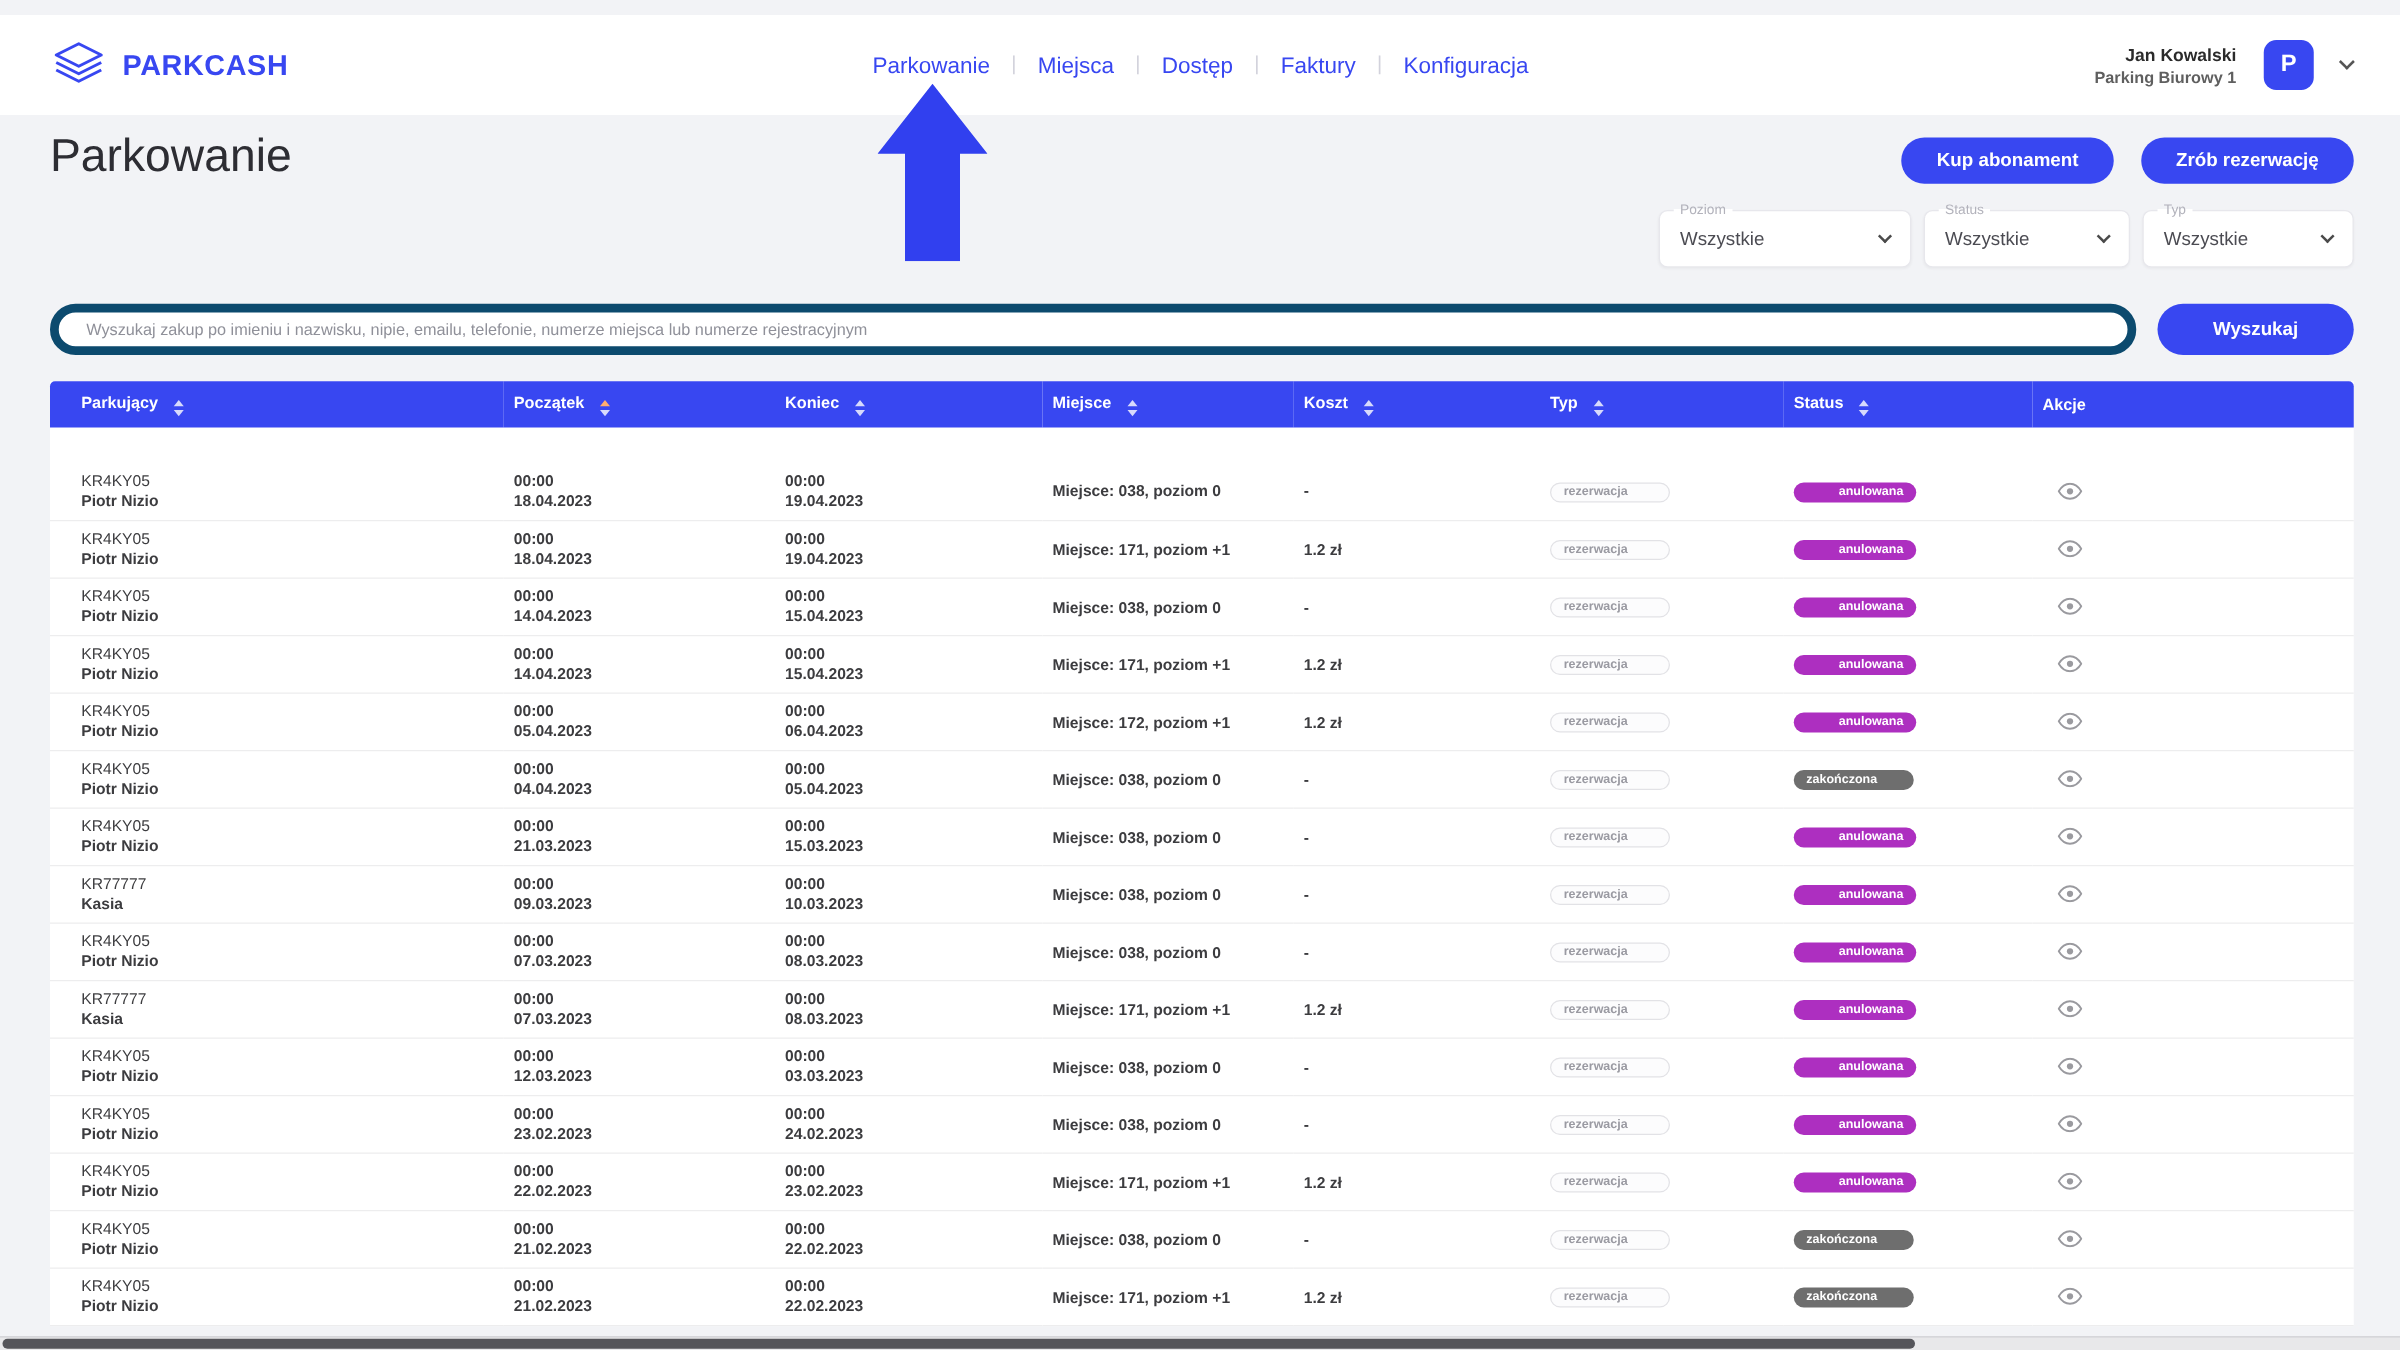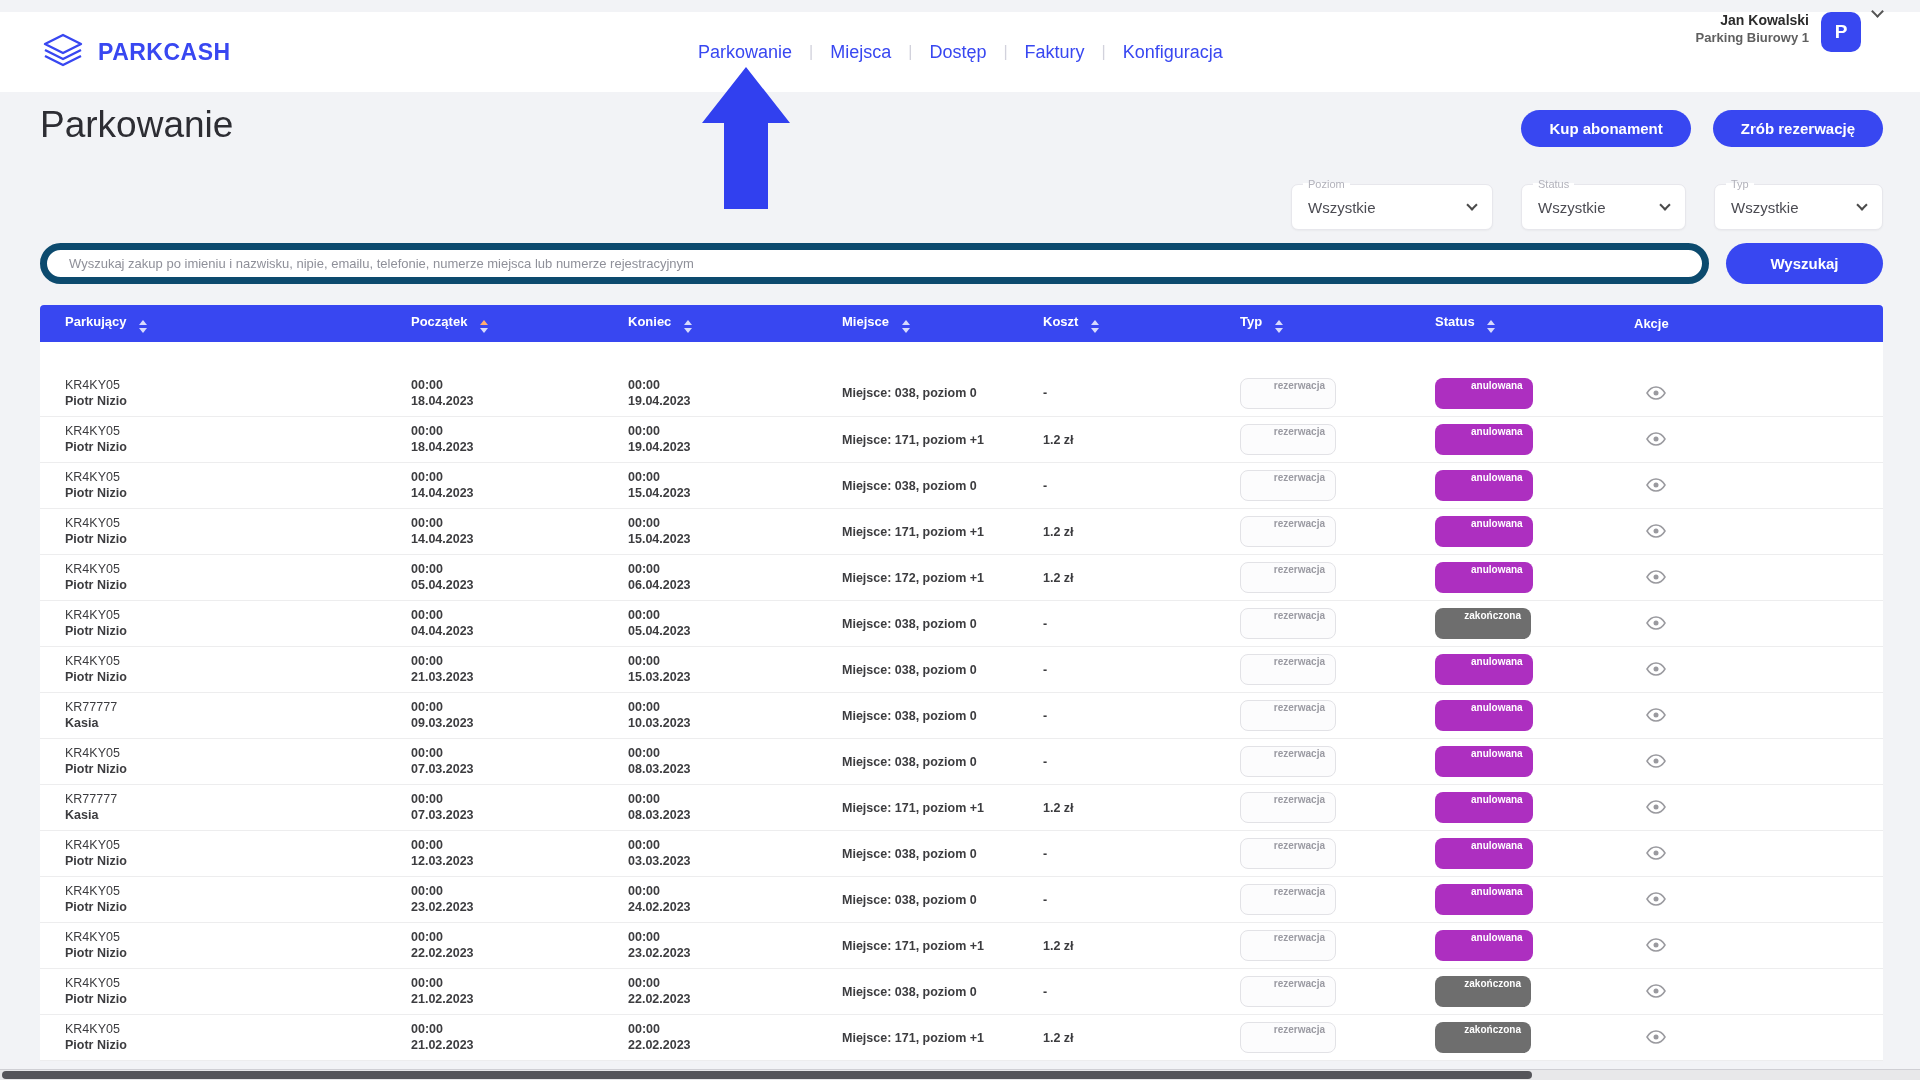--- a/index.html
+++ b/index.html
@@ -12,41 +12,41 @@
 
   
   .topbar { position:absolute; top:12px; left:0; right:0; height:80px; background:#fff; z-index:5; }
   .logo { position:absolute; left:40px; top:20px; display:flex; align-items:center; gap:12px; }
   .logo-text { font-size:23px; font-weight:800; letter-spacing:.5px; color:var(--primary,#3847f1); }
 
   .main-nav { position:absolute; left:681px; top:0; height:80px; display:flex; align-items:center; }
   .main-nav a { color:var(--primary,#3847f1); font-size:18px; text-decoration:none; padding:0 17px; white-space:nowrap; }
   .nav-sep { color:#d2d2dc; font-size:16px; }
 
-  .user-box { position:absolute; right:38px; top:0; height:80px; display:flex; align-items:flex-start; gap:12px; }
+  .user-box { position:absolute; right:38px; top:0; height:80px; display:flex; align-items:center; gap:22px; }
   .user-text { text-align:right; }
   .user-name { font-size:14px; font-weight:700; color:#2b2b2b; }
   .user-sub  { font-size:13px; font-weight:600; color:#5f5f5f; margin-top:2px; }
   .avatar { width:40px; height:40px; border-radius:10px; background:var(--primary,#3847f1);
             color:#fff; font-weight:800; font-size:19px; display:flex; align-items:center; justify-content:center; cursor:pointer; }
   .chev { width:9px; height:9px; border-right:2px solid #555; border-bottom:2px solid #555;
           transform:rotate(45deg); margin-top:-5px; cursor:pointer; }
 
   
   .annotation-arrow { position:absolute; left:702px; top:67px; z-index:40; }
   .annotation-arrow path { fill:var(--arrow,#3140ef); }
 
   
   .page-title { position:absolute; left:40px; top:104px; font-size:37px; font-weight:500; color:#2d2d33; }
 
   .top-actions { position:absolute; right:37px; top:110px; display:flex; gap:22px; z-index:6; }
   .btn-primary { background:var(--primary,#3847f1); color:#fff; border:none; border-radius:19px;
                  height:37px; padding:0 28px; font-size:15px; font-weight:700; font-family:inherit; cursor:pointer; white-space:nowrap; }
 
-  .filters { position:absolute; right:37px; top:184px; display:flex; gap:28px; z-index:6; }
+  .filters { position:absolute; right:37px; top:168px; display:flex; gap:10px; z-index:6; }
   .select-box { position:relative; height:46px; background:#fff; border:1px solid #e7e7ec; border-radius:7px;
                 display:flex; align-items:center; justify-content:space-between; padding:0 16px;
                 cursor:pointer; box-shadow:0 1px 2px rgba(0,0,0,.04); }
   .f-poziom { width:202px; } .f-status { width:165px; } .f-typ { width:169px; }
   .flabel { position:absolute; top:-8px; left:11px; font-size:11px; color:#b2b2bb; padding:0 5px;
             background:linear-gradient(#f2f3f6 46%, #ffffff 46%); line-height:14px; }
   .select-value { font-size:15px; color:#4b4b52; }
   .select-chev { width:8px; height:8px; border-right:2px solid #4a4a4a; border-bottom:2px solid #4a4a4a;
                  transform:rotate(45deg); margin-top:-4px; }
 
@@ -80,22 +80,22 @@
   tr.data-row { height:46px; }
   tr.spacer-row td { height:28px; border-bottom:none; }
 
   .plate { font-weight:400; font-size:12.5px; color:#3c3c3f; }
   .pname { font-weight:700; font-size:12.5px; margin-top:2px; }
   .t1,.t2 { font-weight:600; font-size:12.5px; }
   .t2 { margin-top:2px; }
   .place { font-weight:600; font-size:12.5px; }
   .cost  { font-weight:700; font-size:12.5px; }
 
-  .pill { display:inline-block; min-width:96px; height:31px; line-height:16px; border-radius:8px;
-          text-align:right; font-size:10px; font-weight:700; color:#fff; padding:0 10px; }
+  .pill { display:inline-block; min-width:96px; height:16px; line-height:16px; border-radius:8px;
+          text-align:left; font-size:10px; font-weight:700; color:#fff; padding:0 10px; }
   .pill-type { background:#fcfcfd; border:1px solid #e2e2e6; color:#9a9aa2; font-weight:600; line-height:14px; }
   .pill-cancelled { background:var(--cancelled,#ad2fc0);padding-left:36px; }
   .pill-finished  { background:var(--finished,#6e6e6e); }
 
   .eye-btn { background:none; border:none; cursor:pointer; padding:4px; margin-left:8px; line-height:0; }
 
   
   .hscrollbar { position:absolute; left:0; bottom:0; width:1920px; height:11px; background:#e8e8ea;
                 border-top:1px solid #cfcfd4; z-index:30; }
   .hthumb { position:absolute; left:2px; top:1px; height:8px; width:1530px; border-radius:4px; background:#55555a; cursor:pointer; }

